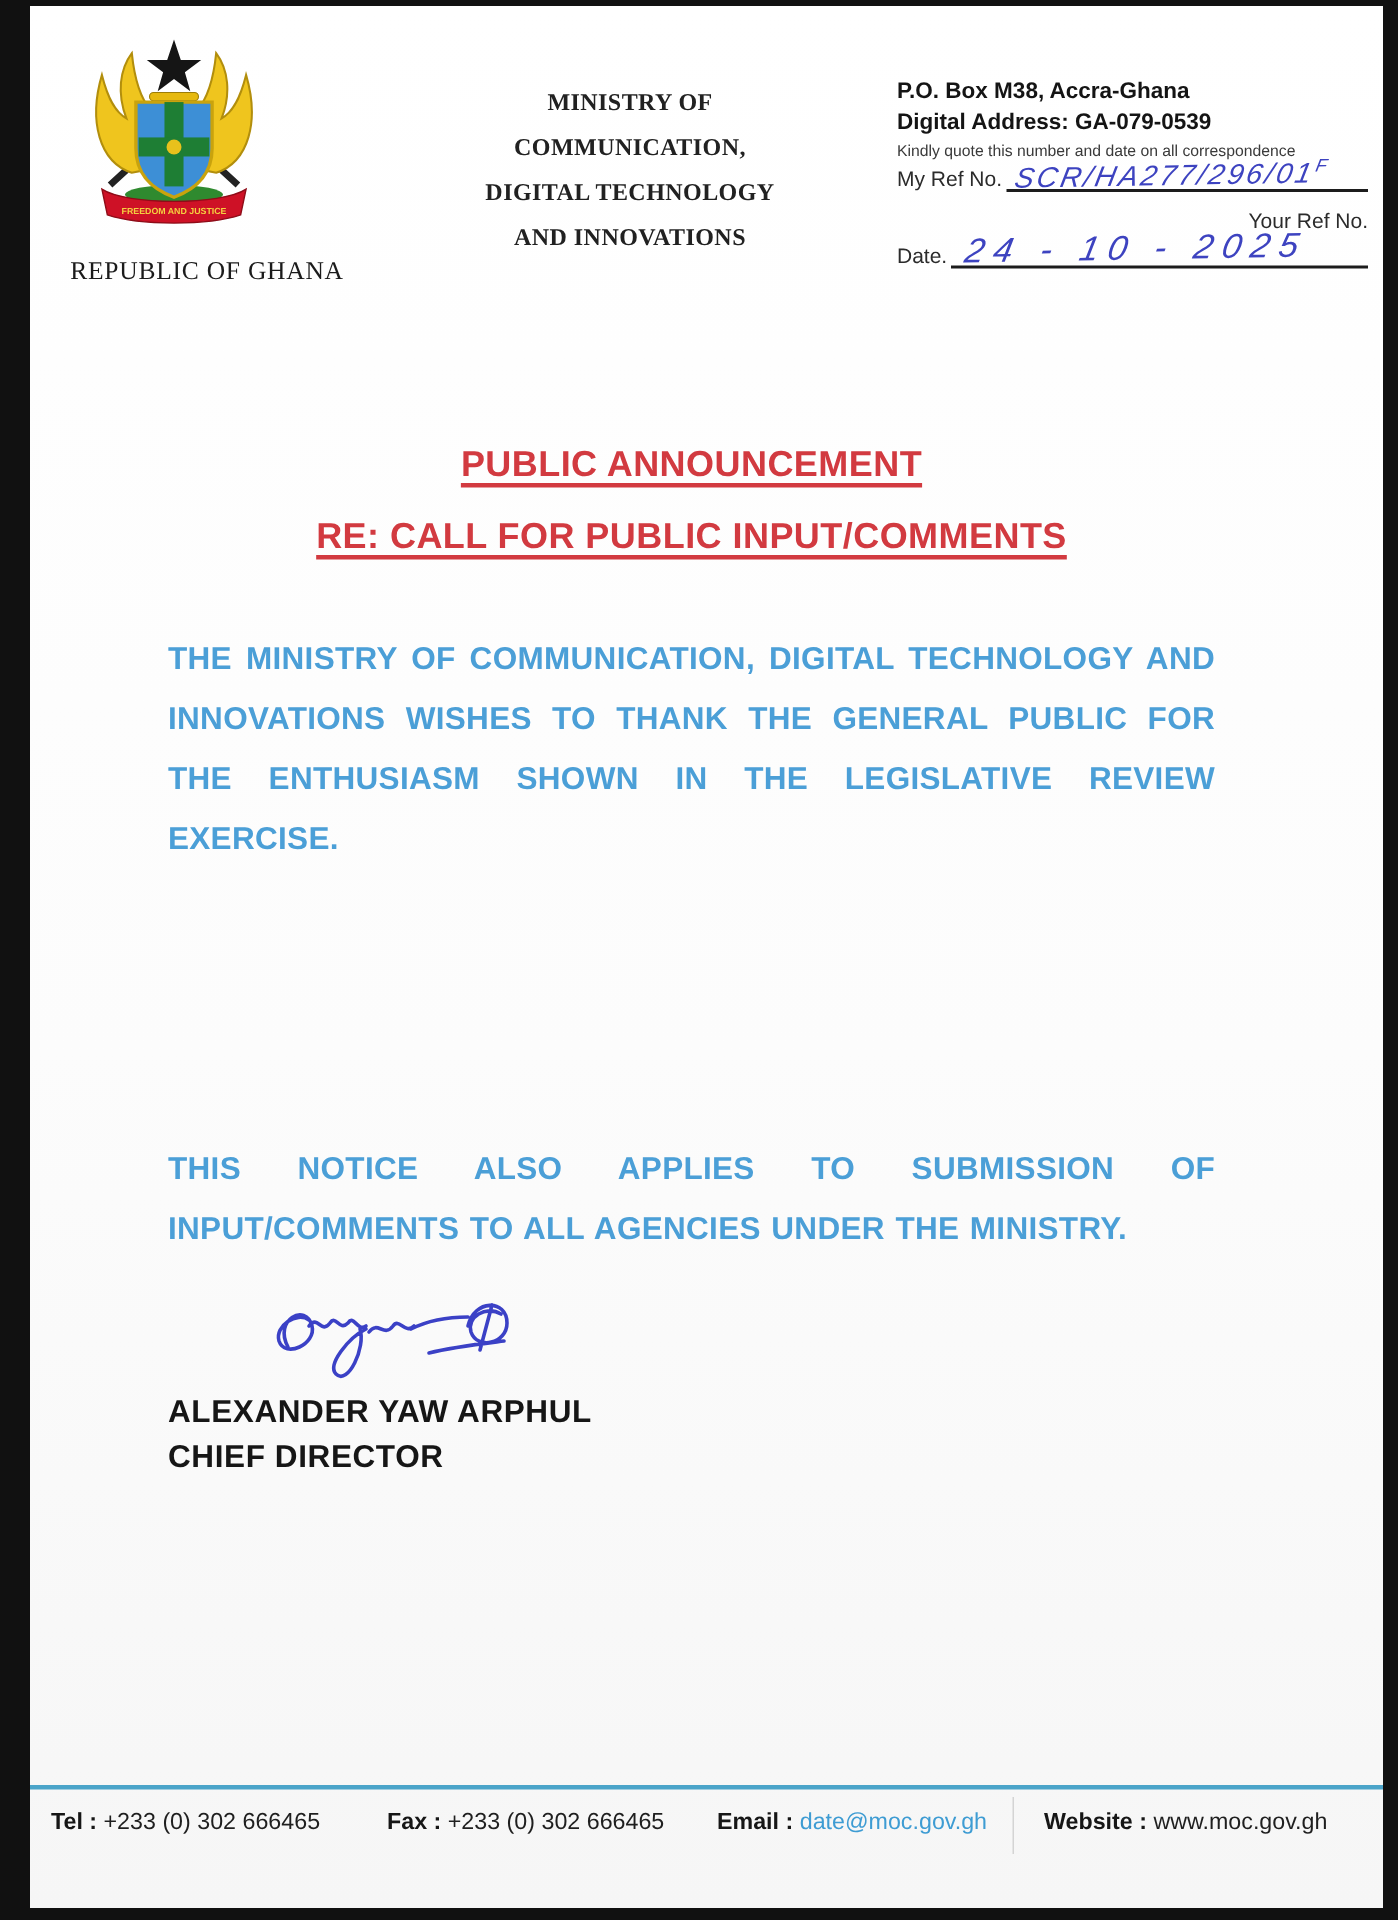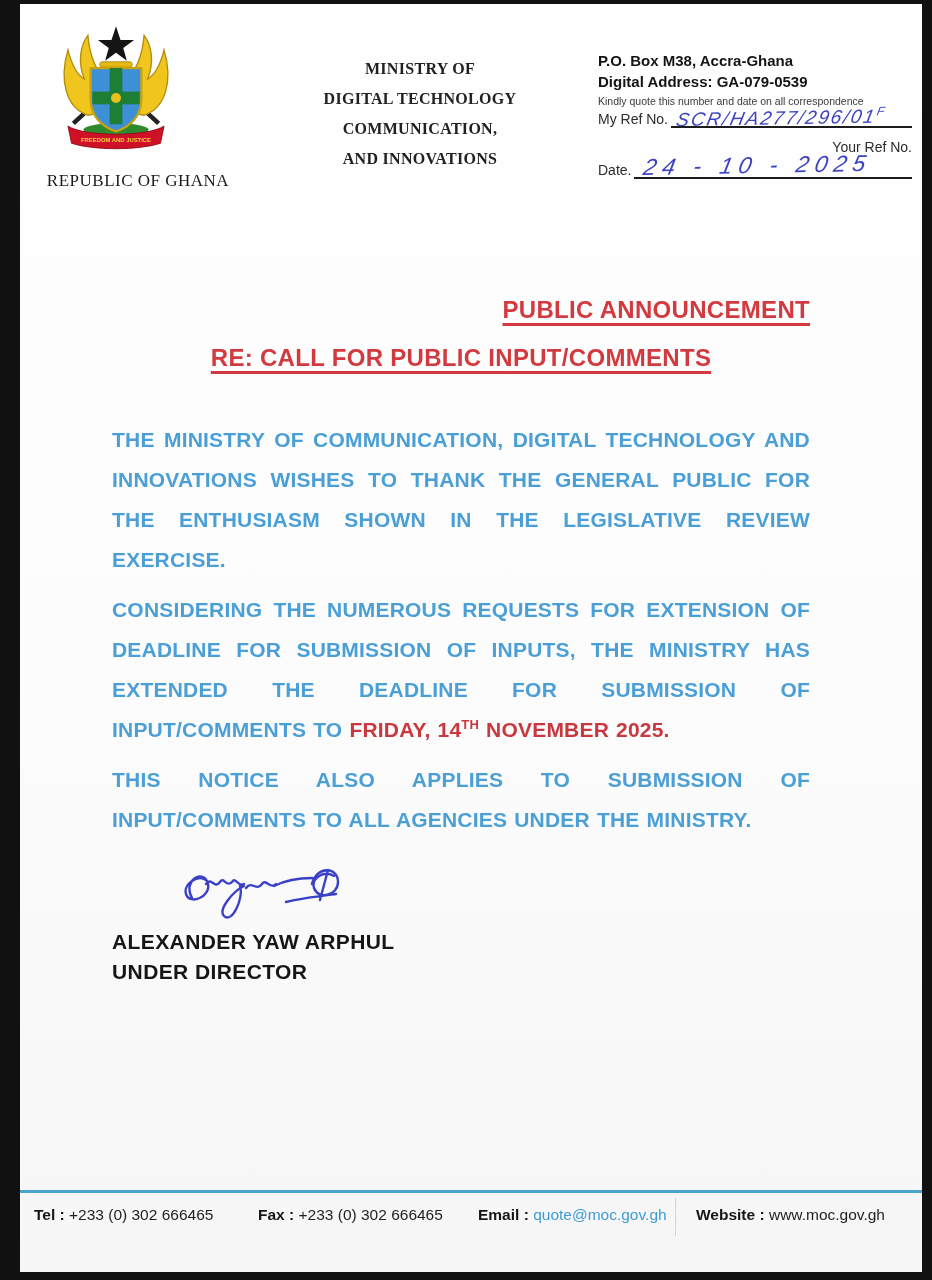--- a/index.html
+++ b/index.html
@@ -39,21 +39,21 @@
   .hw-date{font-size:23px;letter-spacing:6px;bottom:-2px;left:10px;}
   .row-myref{margin-top:2px;}
   .row-yourref{margin-top:11px;flex-direction:column;}
   .row-date{margin-top:3px;}
   
   .h-red{
     position:absolute;left:92px;width:698px;text-align:center;
     font-size:24px;font-weight:bold;color:#D23A40;letter-spacing:.3px;
     text-decoration:underline;text-decoration-thickness:2.5px;text-underline-offset:5px;
   }
-  .h1{top:292px;text-align:right;}
+  .h1{top:292px;}
   .h2{top:340px;}
   
   .para{
     position:absolute;left:92px;width:698px;font-size:21px;font-weight:bold;
     color:#4B9FD7;line-height:40px;text-align:justify;letter-spacing:.2px;word-spacing:1px;
   }
   .p1{top:416px;}
   .p2{top:586px;}
   .p3{top:756px;}
   .red-inline{color:#C9383F;}
@@ -90,22 +90,22 @@
     <rect x="49" y="74" width="52" height="14" fill="#1E7E34"></rect>
     <circle cx="75" cy="81" r="5.5" fill="#E8C11C"></circle>
     <path d="M22,112 C40,124 110,124 128,112 L124,131 C100,139 50,139 26,131 Z" fill="#CE1126" stroke="#8e0c18" stroke-width="1"></path>
     <text x="75" y="130" text-anchor="middle" font-size="6.5" fill="#F4D03F" font-weight="bold">FREEDOM AND JUSTICE</text>
   </svg>
 
   <div class="republic">REPUBLIC OF GHANA</div>
 
   <div class="ministry">
     <span>MINISTRY OF</span>
+    <span>COMMUNICATION,</span>
     <span>DIGITAL TECHNOLOGY</span>
-    <span>COMMUNICATION,</span>
     <span>AND INNOVATIONS</span>
   </div>
 
   <div class="contact">
     <div class="bold-line">P.O. Box M38, Accra-Ghana</div>
     <div class="bold-line">Digital Address: GA-079-0539</div>
     <div class="quote">Kindly quote this number and date on all correspondence</div>
 
     <div class="lh-row row-myref">
       <span class="lbl">My Ref No.</span>
@@ -125,50 +125,49 @@
         <span class="handwrite hw-date">24 - 10 - 2025</span>
       </span>
     </div>
   </div>
 
   <div class="h-red h1">PUBLIC ANNOUNCEMENT</div>
   <div class="h-red h2">RE: CALL FOR PUBLIC INPUT/COMMENTS</div>
 
   <div class="para p1">THE MINISTRY OF COMMUNICATION, DIGITAL TECHNOLOGY AND INNOVATIONS WISHES TO THANK THE GENERAL PUBLIC FOR THE ENTHUSIASM SHOWN IN THE LEGISLATIVE REVIEW EXERCISE.</div>
 
-  <div class="para p2"><span>CONSIDERING THE NUMEROUS REQUESTS FOR EXTENSION OF DEADLINE FOR SUBMISSION OF INPUTS, THE MINISTRY HAS EXTENDED THE DEADLINE FOR SUBMISSION OF INPUT/COMMENTS TO </span><span class="red-inline">FRIDAY, 14</span><sup class="red-inline">TH</sup><span class="red-inline"> NOVEMBER 2025.</span></div>
 
   <div class="para p3">THIS NOTICE ALSO APPLIES TO SUBMISSION OF INPUT/COMMENTS TO ALL AGENCIES UNDER THE MINISTRY.</div>
 
   <svg class="sig" viewBox="0 0 200 80">
     <path d="M22,40 C12,22 34,10 38,26 C41,38 20,48 16,36 C13,26 28,16 36,22
              M36,26 C42,18 44,32 50,24 C54,18 56,30 62,24 C66,18 68,30 74,26
              M70,28 C74,40 62,66 54,58 C48,52 62,34 74,28
              M76,30 C82,22 86,34 92,26 C96,20 100,32 106,26
              M104,28 C116,22 130,20 142,20
              M142,26 C146,8 168,8 168,24 C168,38 148,42 144,30 C141,20 154,12 164,18
              M116,44 C132,40 150,38 166,36
              M158,12 L150,42" stroke="#3B41C6" stroke-width="2.4" fill="none" stroke-linecap="round"></path>
   </svg>
   <div class="sig-name">ALEXANDER YAW ARPHUL</div>
-  <div class="sig-title">UNDER DIRECTOR</div>
+  <div class="sig-title">CHIEF DIRECTOR</div>
 
   <div class="footer-rule"></div>
   <div class="footer-sep"></div>
 
   <div class="footer-item f-tel">
     <span class="flbl">Tel :</span>
     <span>+233 (0) 302 666465</span>
   </div>
   <div class="footer-item f-fax">
     <span class="flbl">Fax :</span>
     <span>+233 (0) 302 666465</span>
   </div>
   <div class="footer-item f-email">
     <span class="flbl">Email :</span>
-    <span class="email-val">quote@moc.gov.gh</span>
+    <span class="email-val">date@moc.gov.gh</span>
   </div>
   <div class="footer-item f-web">
     <span class="flbl">Website :</span>
     <span>www.moc.gov.gh</span>
   </div>
 
 </div>
 
 </body></html>

